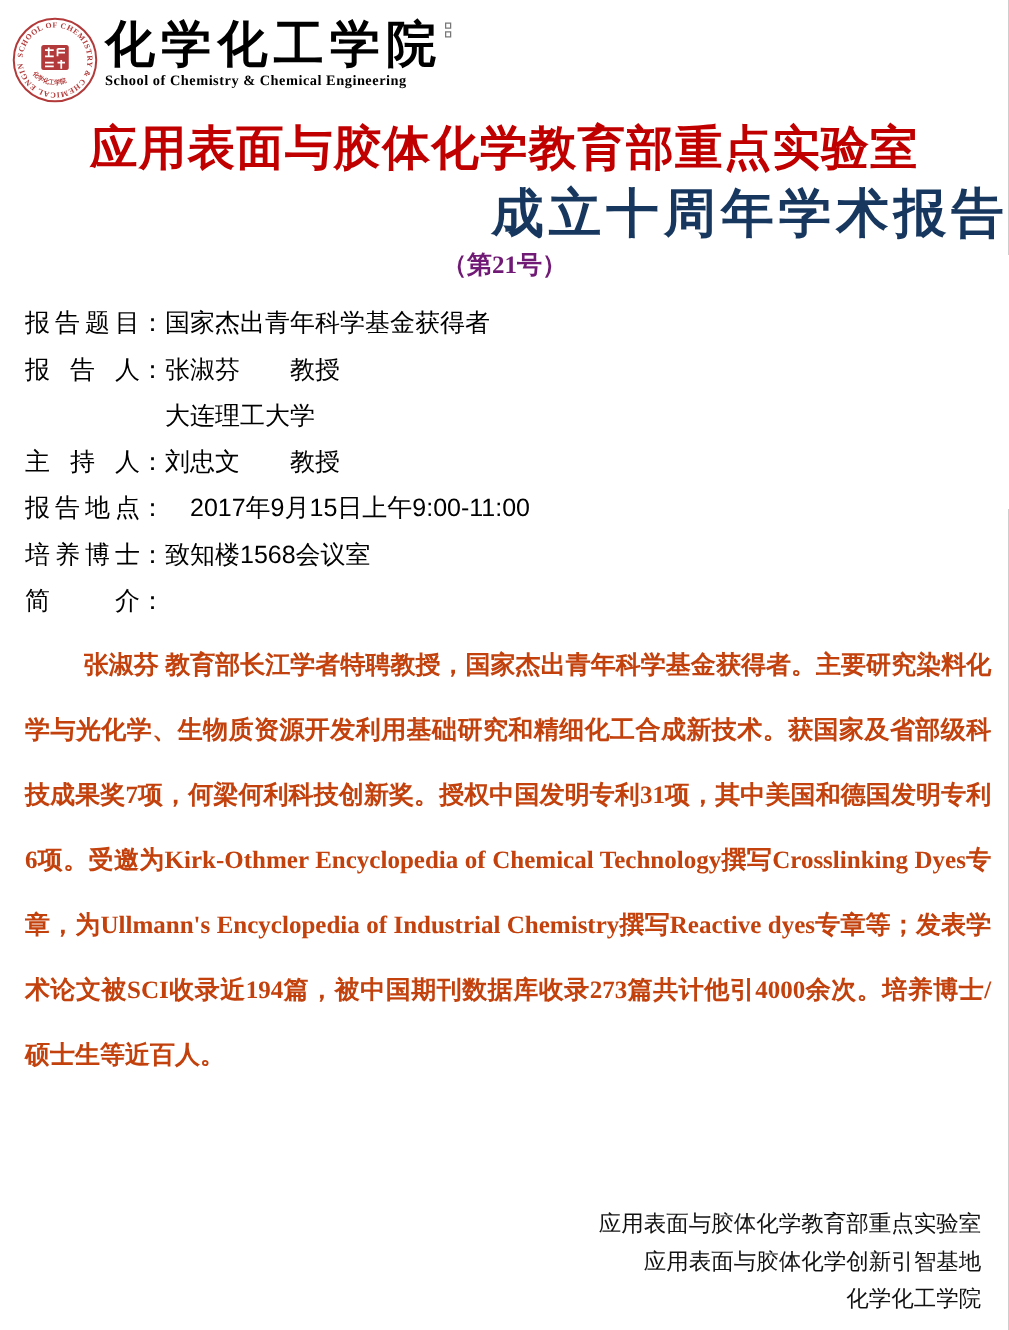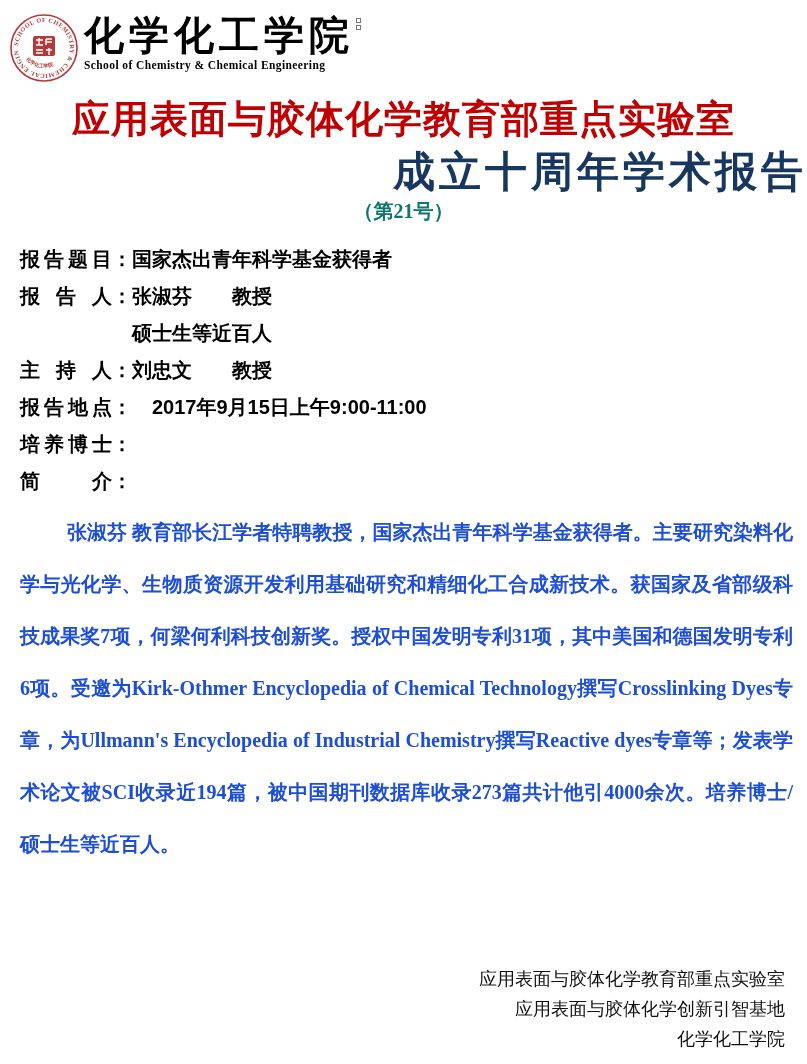--- a/index.html
+++ b/index.html
@@ -73,27 +73,27 @@
     letter-spacing: 4px;
     color: #17375E;
     font-family: "Liberation Serif", "DejaVu Serif", serif;
   }
   .issue-no {
     margin-top: 2px;
     text-align: center;
     font-weight: bold;
     font-size: 20px;
     font-family: "Liberation Serif", "DejaVu Serif", serif;
-    color: #0f766e;
+    color: #701a75;
   }
 
   
   .fields {
     margin: 22px 20px 0 20px;
-    font-weight: bold;
+    font-weight: normal;
     font-size: 20px;
     font-family: "Liberation Sans", "DejaVu Sans", sans-serif;
   }
   .field-row { display: flex; line-height: 1.2; margin-bottom: 13px; }
   .field-label {
     flex: none;
     display: inline-block;
     width: 92px;
     text-align: justify;
     text-align-last: justify;
@@ -104,21 +104,21 @@
 
   
   .intro {
     margin: 10px 14px 0 20px;
     font-family: "Liberation Serif", "DejaVu Serif", serif;
     font-weight: bold;
     font-size: 20px;
     line-height: 52px;
     text-align: justify;
     text-indent: 2.35em;
-    color: #1d4ed8;
+    color: #c2410c;
   }
 
   
   .footer {
     position: absolute;
     right: 22px;
     bottom: 10px;
     text-align: right;
     font-size: 18px;
     line-height: 30px;
@@ -176,38 +176,39 @@
 
     <div class="field-row">
       <span class="field-label">报告人</span>
       <span class="field-colon">：</span>
       <span class="field-value">张淑芬　　教授</span>
     </div>
 
     <div class="field-row">
       <span class="field-label"></span>
       <span class="field-colon"></span>
-      <span class="field-value">硕士生等近百人</span>
+      <span class="field-value">大连理工大学</span>
     </div>
 
     <div class="field-row">
       <span class="field-label">主持人</span>
       <span class="field-colon">：</span>
       <span class="field-value">刘忠文　　教授</span>
     </div>
 
     <div class="field-row">
       <span class="field-label">报告地点</span>
       <span class="field-colon">：</span>
       <span class="field-value">　2017年9月15日上午9:00-11:00</span>
     </div>
 
     <div class="field-row">
       <span class="field-label">培养博士</span>
       <span class="field-colon">：</span>
+      <span class="field-value">致知楼1568会议室</span>
     </div>
 
     <div class="field-row">
       <span class="field-label">简介</span>
       <span class="field-colon">：</span>
       <span class="field-value"></span>
     </div>
 
   </div>
 

